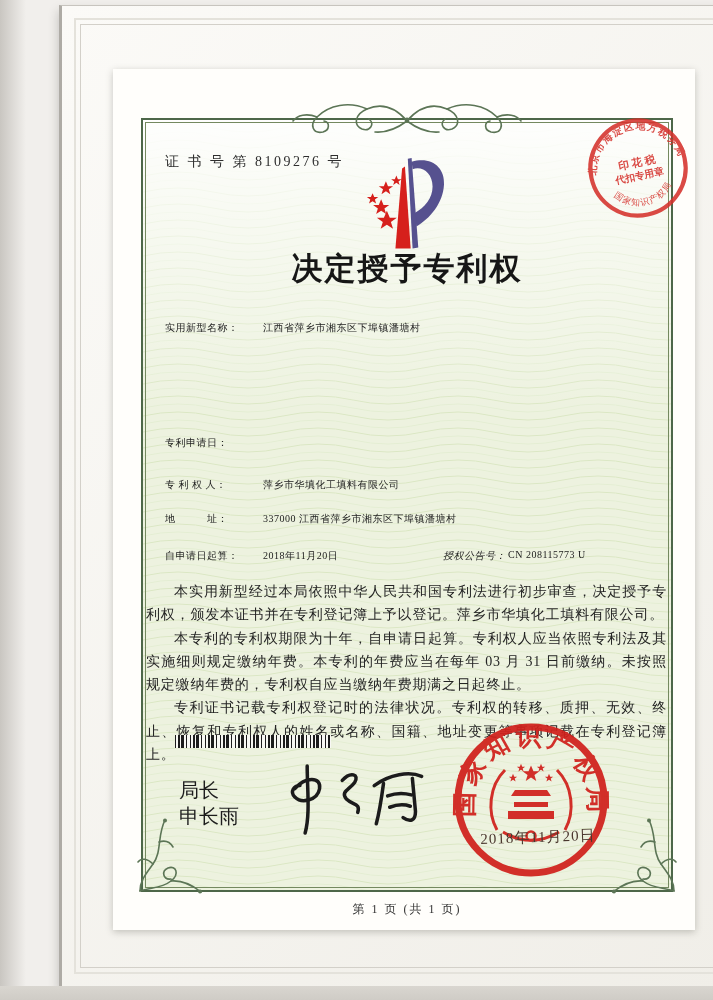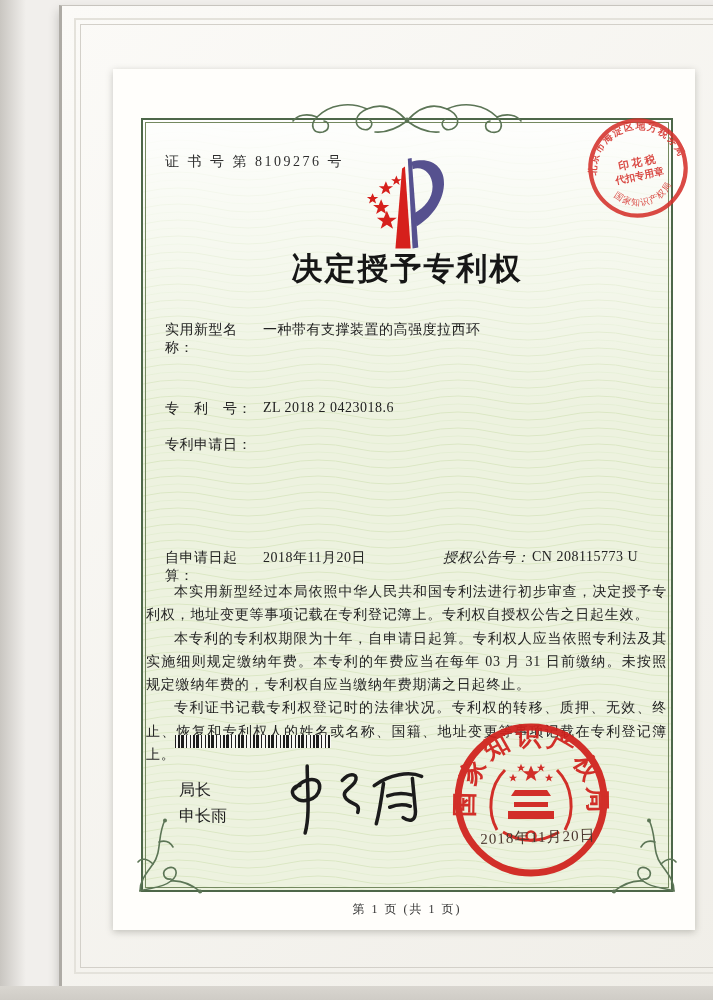--- a/index.html
+++ b/index.html
@@ -21,32 +21,32 @@
   .guilloche{position:absolute;inset:0;background:#edf2df;}
   .guilloche svg{position:absolute;inset:0;width:100%;height:100%;}
   .topfade{position:absolute;inset:0;
     background:linear-gradient(180deg,rgba(255,255,255,.95) 0%,rgba(255,255,255,.55) 14%,rgba(255,255,255,0) 38%);}
   .abs{position:absolute;}
   .cert-no{left:22px;top:33px;font-size:14px;letter-spacing:2.5px;color:#2e2e2e;}
   .logo{left:218px;top:36px;width:86px;height:100px;}
   .tax-stamp{left:439px;top:-8px;width:112px;height:112px;transform:rotate(-12deg);opacity:.88;}
   .title{left:0;top:128px;width:100%;text-align:center;font-size:31px;font-weight:bold;
     letter-spacing:2px;color:#161616;}
-  .frow{left:22px;width:486px;display:flex;font-size:14px;color:#222;letter-spacing:.5px;}
+  .frow{left:22px;width:486px;display:flex;font-size:10px;color:#222;letter-spacing:.5px;}
   .frow .lbl{flex:0 0 98px;}
   .frow .val{flex:1;}
   .grant-right{position:absolute;left:278px;top:0;display:flex;}
   .grant-right .lbl2{margin-right:2px;font-style:italic;}
   .bodytext{left:3px;top:460px;width:521px;font-size:14px;line-height:23.3px;color:#242424;
     letter-spacing:.8px;text-align:justify;}
   .bodytext p{margin:0;text-indent:2em;}
   .barcode{left:32px;top:615px;width:156px;height:13px;
     background:repeating-linear-gradient(90deg,#1c1c1c 0 1px,#f8f8f4 1px 3px,#1c1c1c 3px 5px,#f8f8f4 5px 6px,#1c1c1c 6px 9px,#f8f8f4 9px 11px,#1c1c1c 11px 12px,#f8f8f4 12px 15px);}
   .signer{left:36px;top:657px;font-family:"Liberation Sans","DejaVu Sans",sans-serif;
-    font-size:16px;color:#1d1d1d;line-height:26px;}
+    font-size:20px;color:#1d1d1d;line-height:26px;}
   .signature{left:125px;top:636px;width:165px;height:86px;}
   .seal{left:308px;top:600px;width:160px;height:160px;opacity:.93;}
   .seal-date{left:315px;top:708px;width:160px;text-align:center;font-size:15px;color:#4a372e;
     letter-spacing:1px;transform:rotate(-2deg);}
   .footer{left:0;top:781px;width:100%;text-align:center;font-size:12px;letter-spacing:2px;color:#333;}
   .fl{width:70px;height:78px;}
   .fl-bl{left:-8px;top:698px;}
   .fl-br{right:-8px;top:698px;transform:scaleX(-1);}
   .orn-top{left:140px;top:-21px;width:248px;height:42px;}
 </style>
@@ -117,40 +117,44 @@
           <path id="taxArcBot" d="M28,84 A40,40 0 0 0 92,84" fill="none"></path>
           <text font-size="9.5" fill="#d5322c" letter-spacing="1">
             <textPath href="#taxArcBot" startOffset="50%" text-anchor="middle">国家知识产权局</textPath>
           </text>
         </svg>
 
         <div class="abs title">决定授予专利权</div>
 
         <div class="abs frow" style="top:201px">
           <span class="lbl">实用新型名称：</span>
-          <span class="val">一种带有支撑装置的高强度拉西环</span>
-        </div>
-        <div class="abs frow" style="top:280px">
-          <span class="lbl">专　利　号：</span>
-          <span class="val">ZL 2018 2 0423018.6</span>
+          <span class="val">江西省萍乡市湘东区下埠镇潘塘村</span>
         </div>
         <div class="abs frow" style="top:316px">
           <span class="lbl">专利申请日：</span>
+        </div>
+        <div class="abs frow" style="top:358px">
+          <span class="lbl">专 利 权 人：</span>
+          <span class="val">萍乡市华填化工填料有限公司</span>
+        </div>
+        <div class="abs frow" style="top:392px">
+          <span class="lbl">地　　　址：</span>
+          <span class="val">337000 江西省萍乡市湘东区下埠镇潘塘村</span>
         </div>
         <div class="abs frow" style="top:429px">
           <span class="lbl">自申请日起算：</span>
           <span class="val">2018年11月20日</span>
           <span class="grant-right">
             <span class="lbl2">授权公告号：</span>
             <span>CN 208115773 U</span>
           </span>
         </div>
 
         <div class="abs bodytext">
-          <p>本实用新型经过本局依照中华人民共和国专利法进行初步审查，决定授予专利权，地址变更等事项记载在专利登记簿上。专利权自授权公告之日起生效。</p>
+          <p>本实用新型经过本局依照中华人民共和国专利法进行初步审查，决定授予专利权，颁发本证书并在专利登记簿上予以登记。萍乡市华填化工填料有限公司。</p>
           <p>本专利的专利权期限为十年，自申请日起算。专利权人应当依照专利法及其实施细则规定缴纳年费。本专利的年费应当在每年 03 月 31 日前缴纳。未按照规定缴纳年费的，专利权自应当缴纳年费期满之日起终止。</p>
           <p>专利证书记载专利权登记时的法律状况。专利权的转移、质押、无效、终止、恢复和专利权人的姓名或名称、国籍、地址变更等事项记载在专利登记簿上。</p>
         </div>
 
         <div class="abs barcode"></div>
 
         <div class="abs signer">
           <div>局长</div>
           <div>申长雨</div>
         </div>

